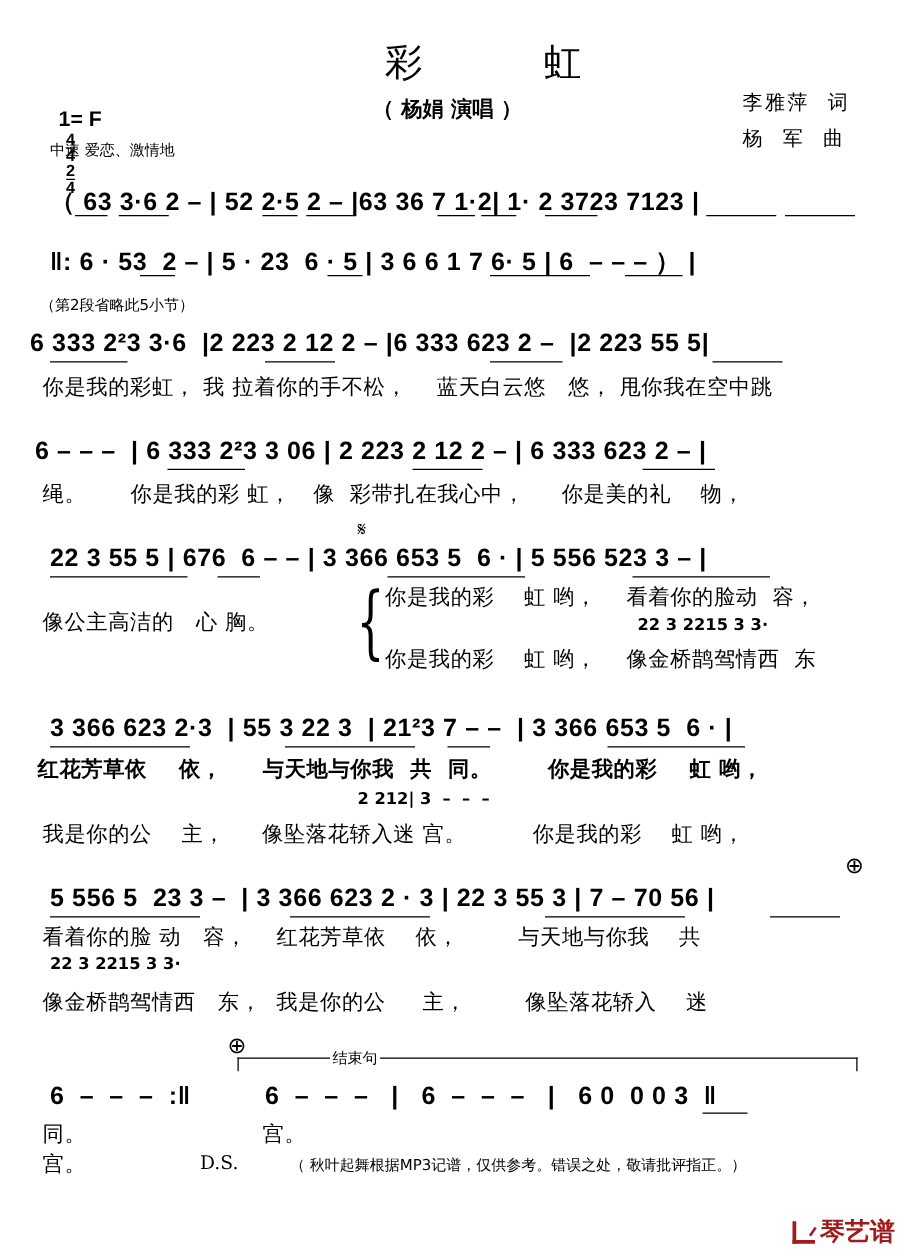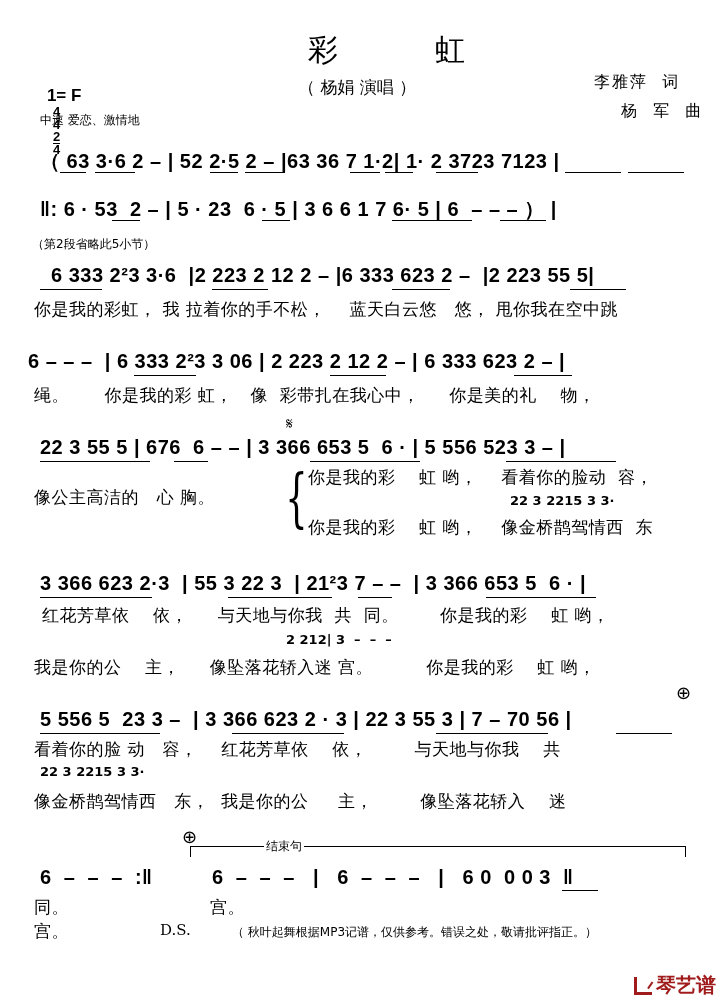--- a/index.html
+++ b/index.html
@@ -1,20 +1,20 @@
 <!DOCTYPE html>
 <html><head>
 <meta charset="utf-8">
 <style>
   html, body { margin:0; padding:0; background:#fff; }
   body { width:723px; height:1005px; position:relative; overflow:hidden; color:#000;
          font-family:"Liberation Sans", "DejaVu Sans", sans-serif; }
   .abs { position:absolute; white-space:pre; }
   .title { font-size:30px; letter-spacing:26px; font-family:"DejaVu Sans", sans-serif; }
-  .sub { font-size:17px; font-family:"DejaVu Sans", sans-serif; }
+  .sub { font-size:17px; font-family:"DejaVu Sans", sans-serif;font-weight:bold; }
   .credit { font-size:16px; font-family:"DejaVu Sans", sans-serif; letter-spacing:2px; }
   .key { font-size:17px; font-weight:bold; }
   .frac { display:inline-block; vertical-align:middle; text-align:center; font-size:13px; line-height:12px; font-weight:bold; margin-left:6px; }
   .frac span { display:block; }
   .frac .num { border-bottom:1px solid #000; }
   .tempo { font-size:12px; font-family:"DejaVu Sans", sans-serif; }
   .notes { font-size:20px; font-weight:bold; letter-spacing:0.5px; font-family:"Liberation Sans", sans-serif; }
   .lyr { font-size:17px; font-family:"DejaVu Serif", serif; letter-spacing:0.5px; }
   .note-sm { font-size:13px; font-family:"DejaVu Sans", sans-serif; font-weight:bold; }
   .ul { position:absolute; height:1px; background:#000; }
@@ -25,21 +25,21 @@
   .seg { font-size:16px; font-family:"DejaVu Serif", serif; }
   .coda { font-size:18px; font-family:"DejaVu Sans", sans-serif; }
   .ending-label { font-size:12px; font-family:"DejaVu Sans", sans-serif; background:#fff; padding:0 2px; }
 </style>
 </head>
 <body>
 
 <div class="abs title" style="left:308px; top:30px;">彩  虹</div>
 <div class="abs sub" style="left:298px; top:76px;">（ 杨娟 演唱 ）</div>
 <div class="abs credit" style="left:594px; top:72px;">李雅萍  词</div>
-<div class="abs credit" style="left:594px; top:101px;margin-left:27px;">杨  军  曲</div>
+<div class="abs credit" style="left:594px; top:101px;">杨  军  曲</div>
 
 <div class="abs" style="left:38px; top:68px;">
   <span class="key">1= F</span>
   <span class="frac"><span class="num">4</span><span>4</span></span>
   <span class="frac"><span class="num">2</span><span>4</span></span>
 </div>
 <div class="abs tempo" style="left:40px; top:112px;">中速 爱恋、激情地</div>
 
 <div class="abs notes" style="left:40px; top:148px;">（ 63 3·6 2 – | 52 2·5 2 – |63 36 7 1·2| 1· 2 3723 7123 |</div>
 <div class="ul" style="left:60px; top:172px; width:26px;"></div>
@@ -53,21 +53,21 @@
 <div class="ul" style="left:628px; top:172px; width:56px;"></div>
 
 <div class="abs notes" style="left:40px; top:196px;">‖: 6 · 53  2 – | 5 · 23  6 · 5 | 3 6 6 1 7 6· 5 | 6  – – – ） |</div>
 <div class="ul" style="left:112px; top:220px; width:28px;"></div>
 <div class="ul" style="left:262px; top:220px; width:28px;"></div>
 <div class="ul" style="left:392px; top:220px; width:80px;"></div>
 <div class="ul" style="left:500px; top:220px; width:46px;"></div>
 
 <div class="abs tempo" style="left:32px; top:236px;">（第2段省略此5小节）</div>
 
-<div class="abs notes" style="left:51px; top:264px;">6 333 2²3 3·6  |2 223 2 12 2 – |6 333 623 2 –  |2 223 55 5|</div>
+<div class="abs notes" style="left:24px; top:264px;">6 333 2²3 3·6  |2 223 2 12 2 – |6 333 623 2 –  |2 223 55 5|</div>
 <div class="ul" style="left:40px; top:289px; width:62px;"></div>
 <div class="ul" style="left:212px; top:289px; width:56px;"></div>
 <div class="ul" style="left:392px; top:289px; width:58px;"></div>
 <div class="ul" style="left:570px; top:289px; width:56px;"></div>
 <div class="abs lyr" style="left:34px; top:298px;">你是我的彩虹， 我 拉着你的手不松，    蓝天白云悠   悠， 甩你我在空中跳</div>
 
 <div class="abs notes" style="left:28px; top:350px;">6 – – –  | 6 333 2²3 3 06 | 2 223 2 12 2 – | 6 333 623 2 – |</div>
 <div class="ul" style="left:134px; top:375px; width:62px;"></div>
 <div class="ul" style="left:330px; top:375px; width:56px;"></div>
 <div class="ul" style="left:514px; top:375px; width:58px;"></div>
@@ -83,21 +83,21 @@
 <div class="abs brace" style="left:276px; top:466px;">{</div>
 <div class="abs lyr" style="left:308px; top:466px;">你是我的彩    虹 哟，    看着你的脸动  容，</div>
 <div class="abs note-sm" style="left:510px; top:493px;">22 3 2215 3 3·</div>
 <div class="abs lyr" style="left:308px; top:516px;">你是我的彩    虹 哟，    像金桥鹊驾情西  东</div>
 
 <div class="abs notes" style="left:40px; top:572px;">3 366 623 2·3  | 55 3 22 3  | 21²3 7 – –  | 3 366 653 5  6 · |</div>
 <div class="ul" style="left:40px; top:597px; width:112px;"></div>
 <div class="ul" style="left:228px; top:597px; width:104px;"></div>
 <div class="ul" style="left:358px; top:597px; width:34px;"></div>
 <div class="ul" style="left:486px; top:597px; width:110px;"></div>
-<div class="abs lyr" style="left:42px; top:604px;">红花芳草依    依，     与天地与你我  共  同。       你是我的彩    虹 哟，</div>
+<div class="abs lyr" style="left:30px; top:604px;font-weight:bold;">红花芳草依    依，     与天地与你我  共  同。       你是我的彩    虹 哟，</div>
 <div class="abs note-sm" style="left:286px; top:632px;">2 212| 3  –  –  –</div>
 <div class="abs lyr" style="left:34px; top:656px;text-align:right;">我是你的公    主，     像坠落花轿入迷 宫。         你是我的彩    虹 哟，</div>
 
 <div class="abs coda" style="left:676px; top:682px;">⊕</div>
 <div class="abs notes" style="left:40px; top:708px;">5 556 5  23 3 –  | 3 366 623 2 · 3 | 22 3 55 3 | 7 – 70 56 |</div>
 <div class="ul" style="left:40px; top:733px; width:120px;"></div>
 <div class="ul" style="left:232px; top:733px; width:112px;"></div>
 <div class="ul" style="left:436px; top:733px; width:112px;"></div>
 <div class="ul" style="left:616px; top:733px; width:56px;"></div>
 <div class="abs lyr" style="left:34px; top:738px;">看着你的脸 动   容，    红花芳草依    依，        与天地与你我    共</div>

